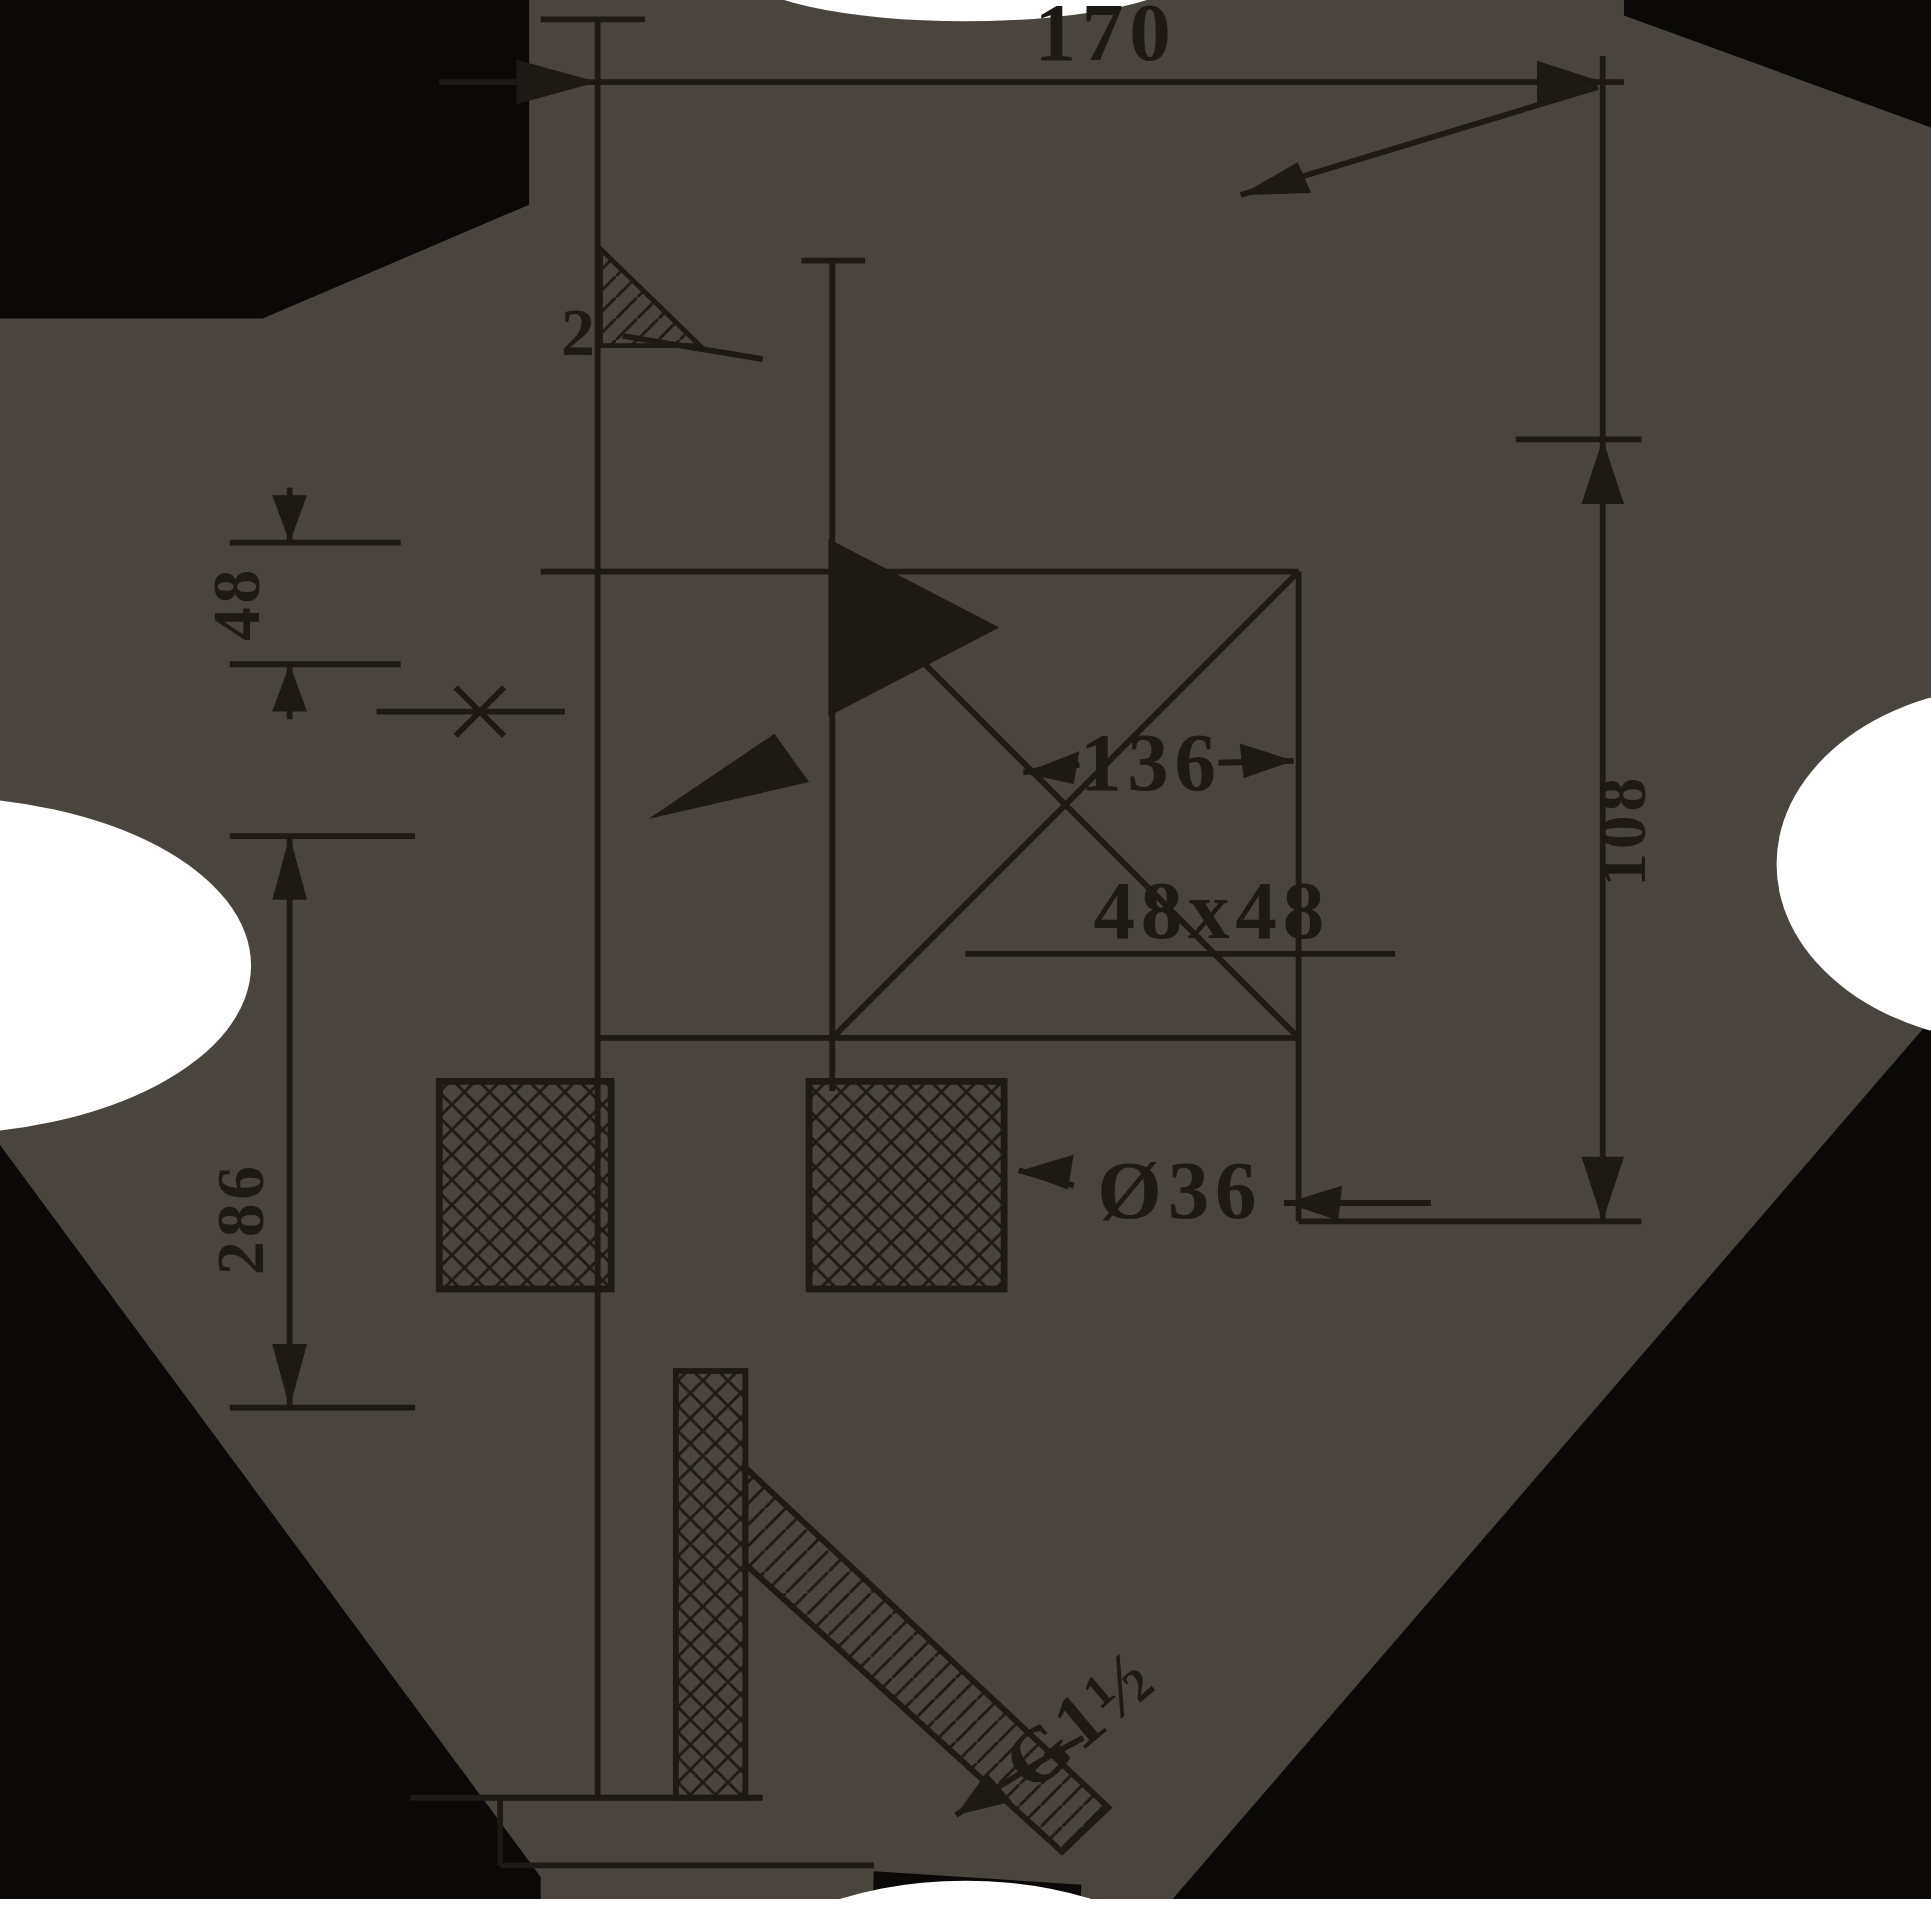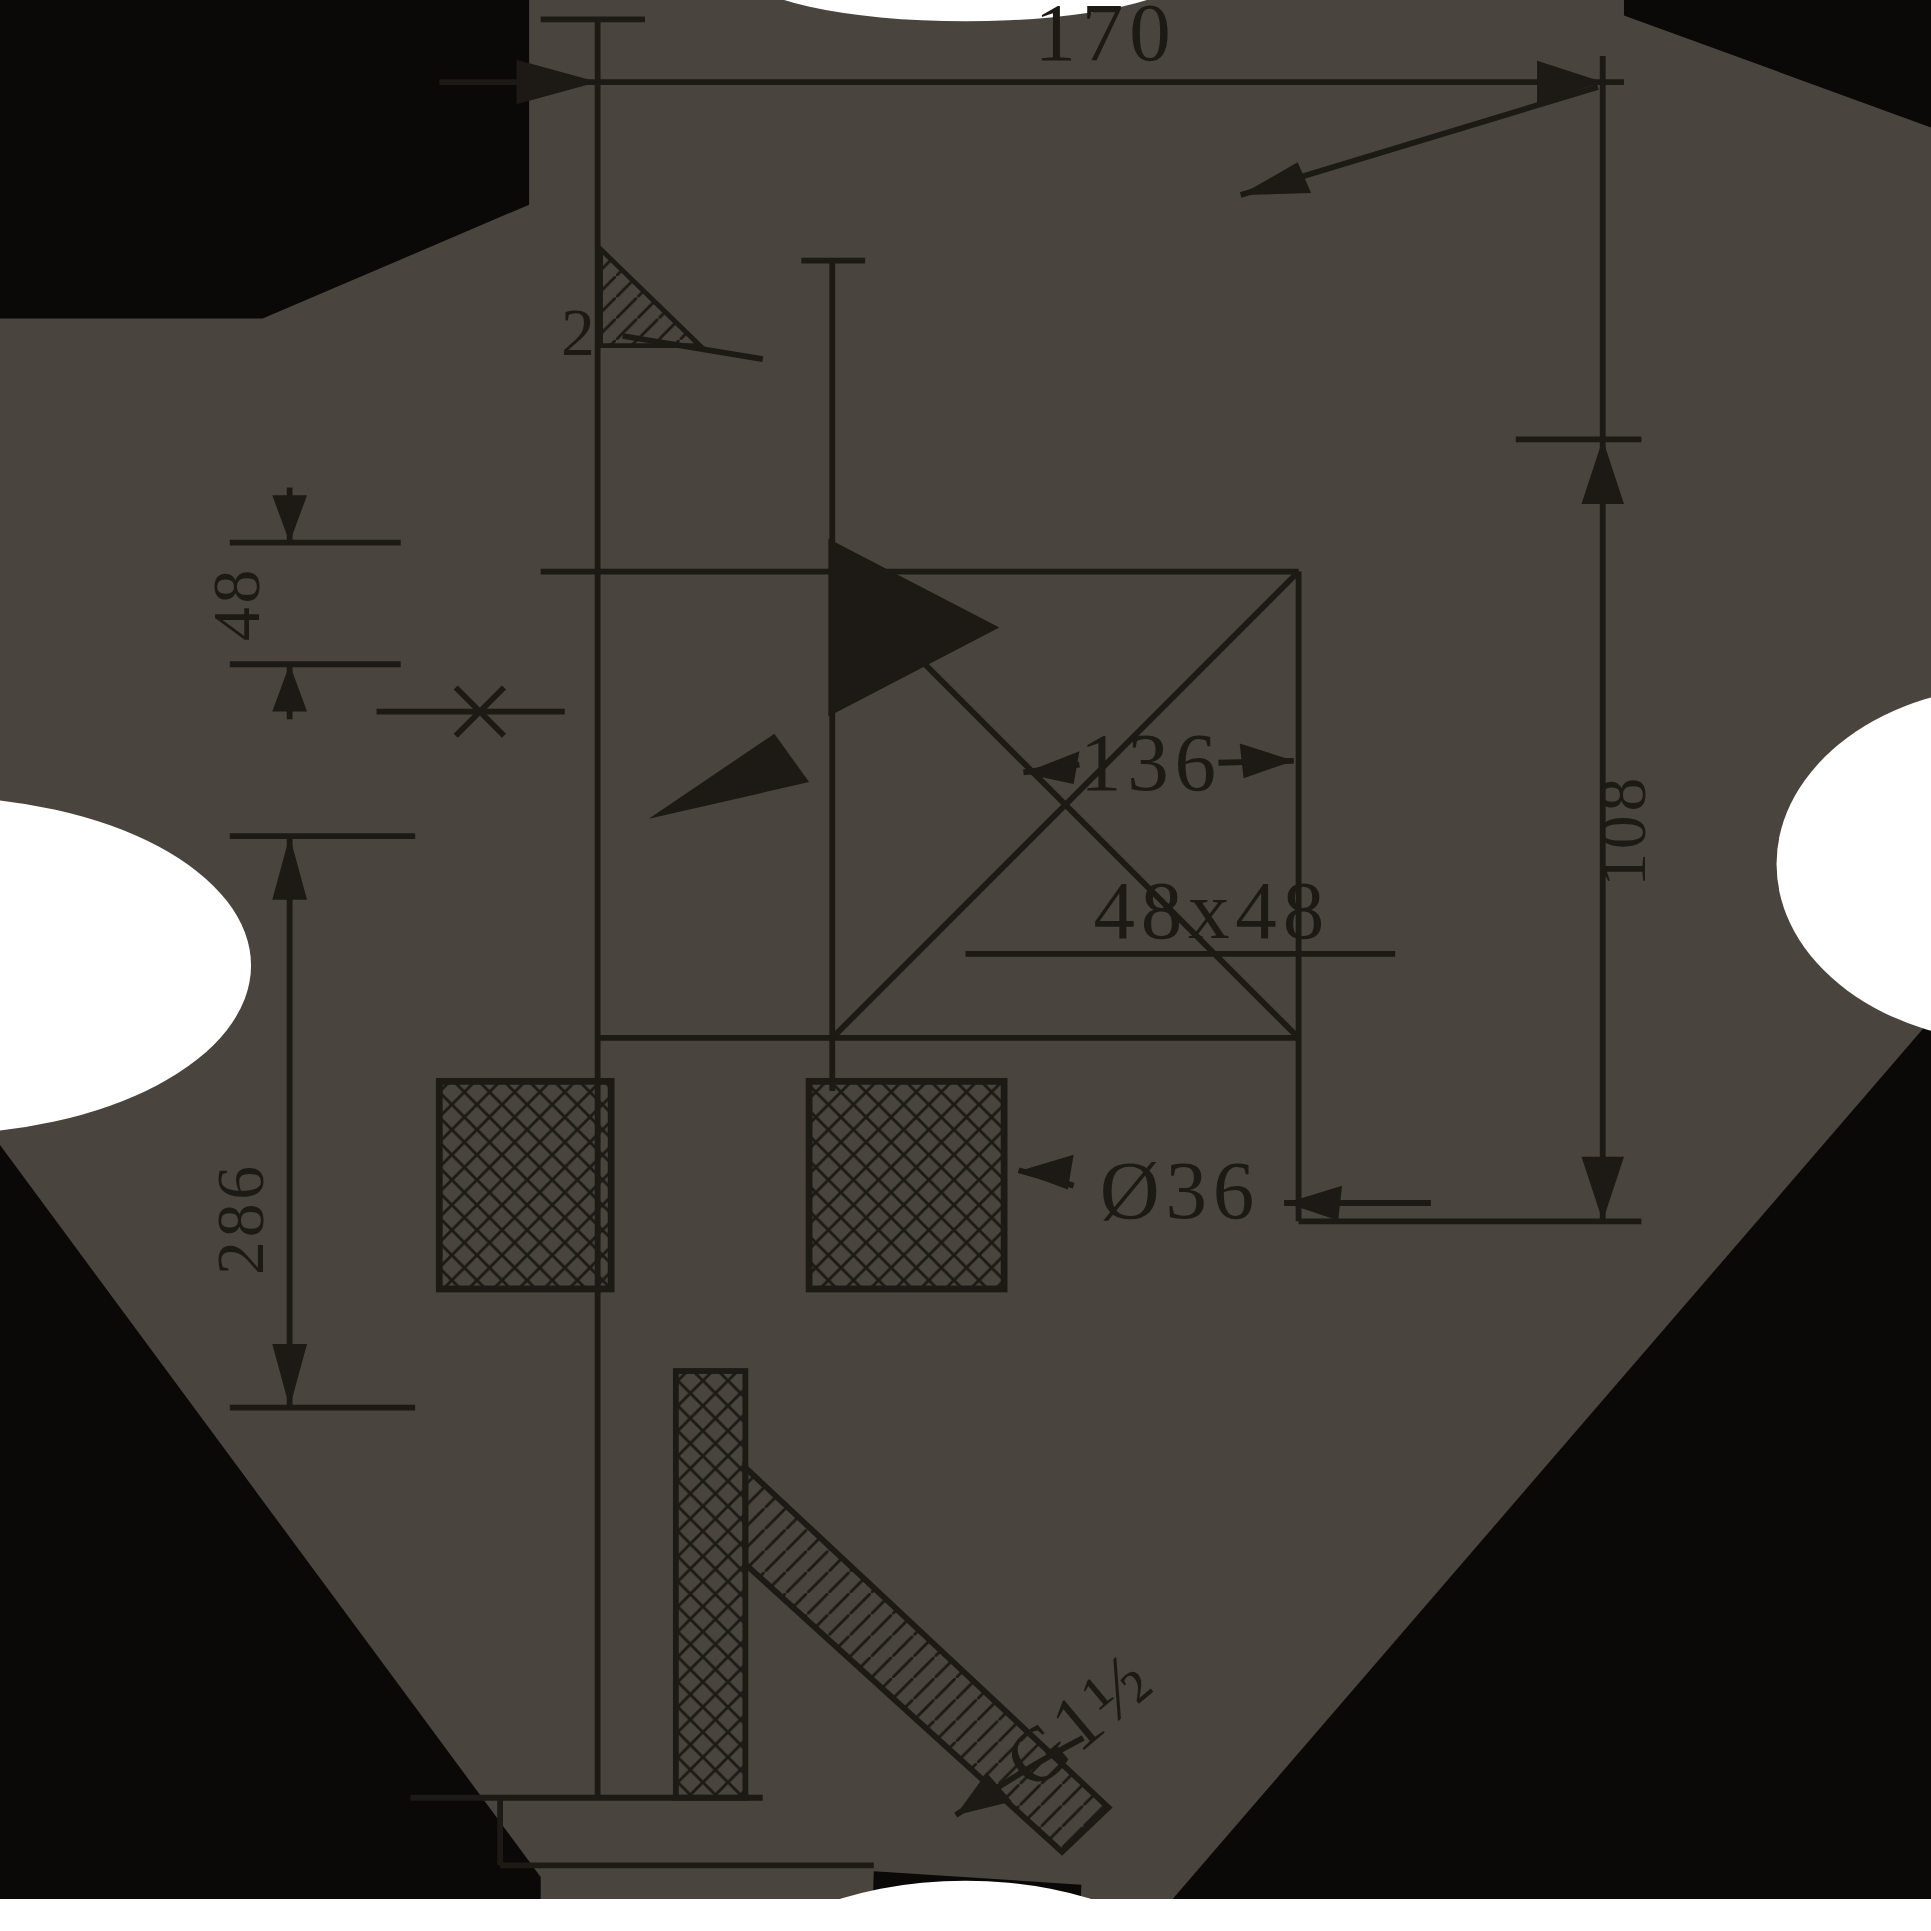--- a/index.html
+++ b/index.html
@@ -1,16 +1,16 @@
 <!DOCTYPE html>
 <html><head>
 <meta charset="utf-8">
 <style>
   html,body{margin:0;padding:0;background:#ffffff;}
-  .stage{position:relative;width:1931px;height:1899px;overflow:hidden;}
+  .stage{position:relative;width:1931px;height:1899px;overflow:hidden;font-weight:bold;}
   svg{display:block;}
   text{font-family:"Liberation Serif", serif;fill:#1d1915;}
   .dim{font-size:86px;letter-spacing:6px;}
   .dim-small{font-size:70px;letter-spacing:4px;}
   .thread{font-size:80px;letter-spacing:4px;}
 </style>
 </head>
 <body>
 
 <div class="stage">

